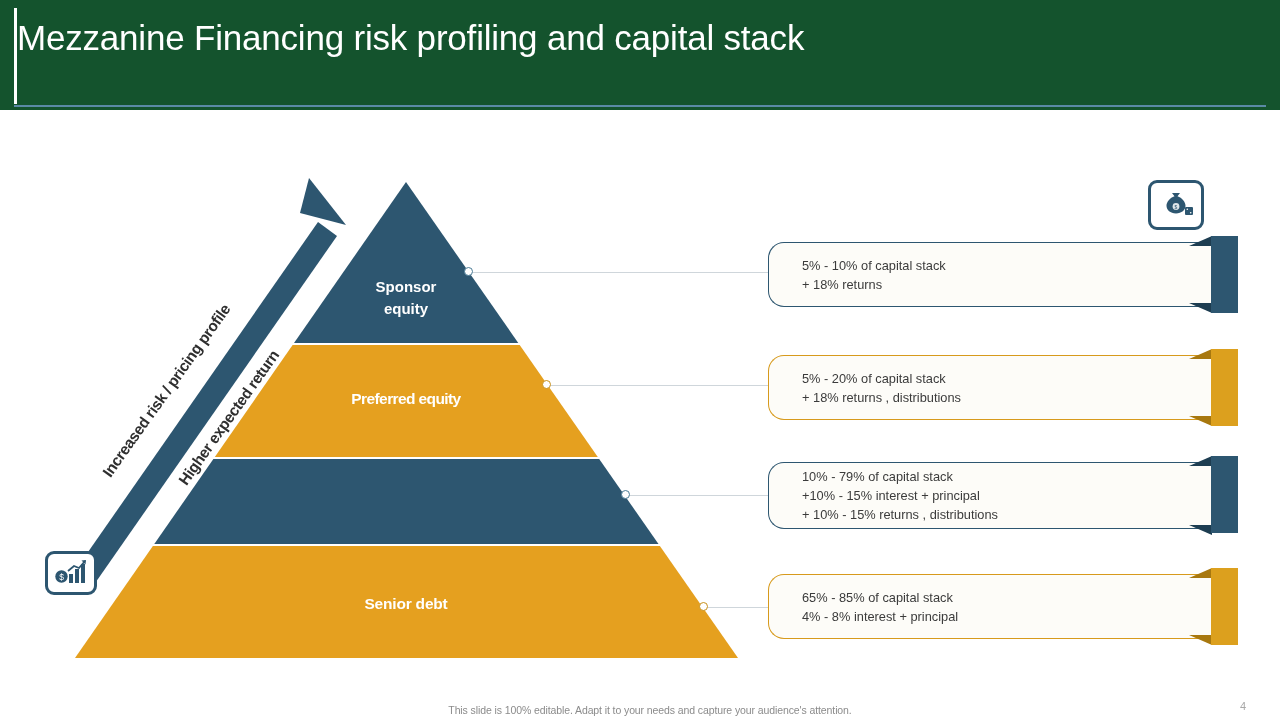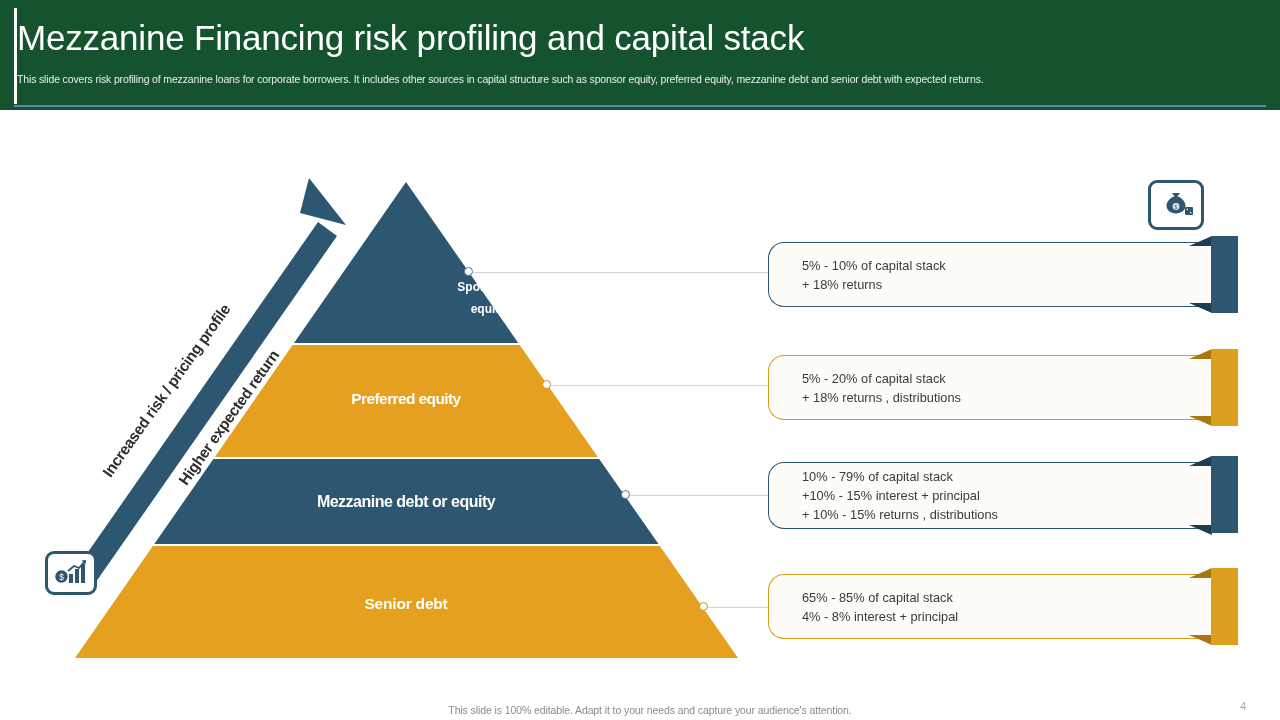--- a/index.html
+++ b/index.html
@@ -35,21 +35,21 @@
     position: absolute; left: 14px; bottom: 3px; width: 1252px; height: 2px;
     background: #5b8aa6;
   }
 
   
   #pyramid-wrap { position: absolute; left: 0; top: 0; width: 780px; height: 700px; }
   .pyr-label {
     position: absolute; text-align: center; color: #ffffff;
     font-weight: bold; pointer-events: none; white-space: pre-line;
   }
-  #lbl-sponsor  { left: 306px; top: 276px; width: 200px; font-size: 12px; line-height: 22px; text-align: right; }
+  #lbl-sponsor  { left: 306px; top: 276px; width: 200px; font-size: 15px; line-height: 22px; }
   #lbl-preferred{ left: 286px; top: 390px; width: 240px; font-size: 15.5px; letter-spacing: -0.6px; }
   #lbl-mezz     { left: 256px; top: 493px; width: 300px; font-size: 16px; letter-spacing: -0.5px; }
   #lbl-senior   { left: 306px; top: 595px; width: 200px; font-size: 15.5px; letter-spacing: -0.2px; }
 
   
   .diag-label {
     position: absolute;
     font-size: 15.5px; font-weight: bold; color: #2f2f2f;
     white-space: nowrap; letter-spacing: -0.4px;
     transform-origin: 0 0;
@@ -122,21 +122,20 @@
   }
 </style>
 </head>
 <body>
 
 <div id="slide">
 
   <div id="header">
     <div id="header-inner"></div>
     <div id="slide-title">Mezzanine Financing risk profiling and capital stack</div>
-    <div id="slide-subtitle">This slide covers risk profiling of mezzanine loans for corporate borrowers. It includes other sources in capital structure such as sponsor equity, preferred equity,  mezzanine debt and senior debt with expected returns.</div>
     <div id="header-rule"></div>
   </div>
 
   <div id="pyramid-wrap">
     <svg width="780" height="700" viewBox="0 0 780 700">
       <defs>
         <clipPath id="pyrClip">
           <polygon points="406,182 738,658 75,658"></polygon>
         </clipPath>
       </defs>
@@ -149,21 +148,20 @@
 
       <g>
         <path d="M 72,575 L 318,222 L 337,236 L 91,589 Z" fill="#2d5670"></path>
         <path d="M 309,178 L 346,225 L 300,213 Z" fill="#2d5670"></path>
       </g>
     </svg>
 
     <div class="pyr-label" id="lbl-sponsor">Sponsor
 equity</div>
     <div class="pyr-label" id="lbl-preferred">Preferred equity</div>
-    <div class="pyr-label" id="lbl-mezz">Mezzanine debt or equity</div>
     <div class="pyr-label" id="lbl-senior">Senior debt</div>
 
     <div class="diag-label" id="diag-risk">Increased risk / pricing profile</div>
     <div class="diag-label" id="diag-return">Higher expected return</div>
   </div>
 
   <div>
     <div class="conn-line" style="left:470px; top:272px; width:300px;"></div>
     <div class="conn-dot" style="left:464px; top:267px;"></div>
 

